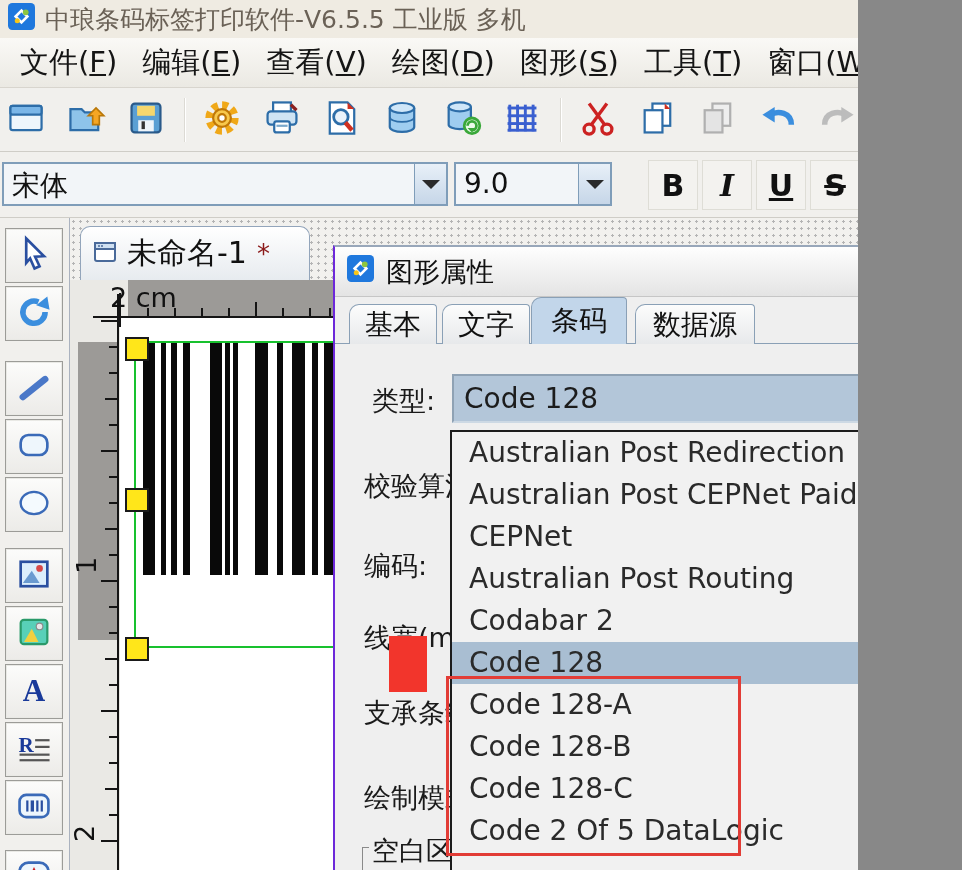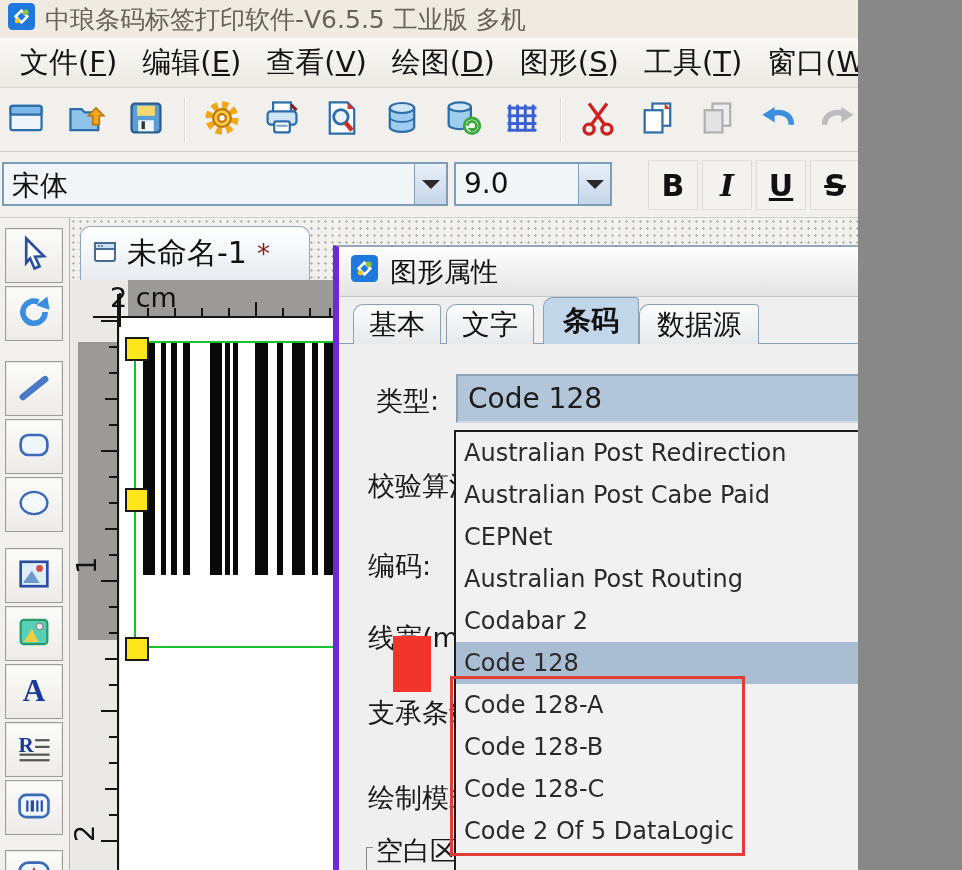--- a/index.html
+++ b/index.html
@@ -56,21 +56,21 @@
   .htick{position:absolute;width:2px;background:#151515;}
   .vtick{position:absolute;height:2px;background:#151515;}
   .ruler0{position:absolute;left:40px;top:2px;font-size:27px;color:#111;white-space:nowrap;}
   .vnum{position:absolute;font-size:27px;color:#111;transform:rotate(-90deg);}
   .barswrap{position:absolute;left:73px;top:61px;width:190px;height:234px;overflow:hidden;}
   .bar{position:absolute;top:0;bottom:0;background:#090909;}
   .selline{position:absolute;background:#18c12e;}
   .handle{position:absolute;width:24px;height:24px;background:#ffe61a;border:2px solid #1a1a1a;}
   
   .dialog{position:absolute;left:333px;top:245px;width:629px;height:625px;background:#efefef;
-          border-left:6px solid #6d28d9;border-top:2px solid #98a7ba;}
+          border-left:2px solid #6d28d9;border-top:2px solid #98a7ba;}
   .d-title{position:absolute;left:0;top:0;width:100%;height:50px;background:linear-gradient(#fefefe,#e4e4e4);
            border-bottom:1px solid #c6c6c6;display:flex;align-items:center;gap:12px;padding-left:12px;
            font-size:27px;color:#111;}
   .d-tabs{position:absolute;left:0;top:50px;width:100%;height:47px;}
   .d-tabs .baseline{position:absolute;left:0;bottom:0;width:100%;height:1px;background:#8aa0b6;}
   .dtab{position:absolute;border:1px solid #8aa0b6;border-bottom:none;border-radius:10px 4px 0 0;
         display:flex;align-items:center;justify-content:center;font-size:28px;z-index:2;
         top:7px;height:40px;background:linear-gradient(#fcfcfc,#e7e9eb);}
   .dtab.sel{top:0;height:47px;background:#c2d6ea;}
   .dlabel{position:absolute;font-size:27px;color:#1a1a1a;white-space:nowrap;}
@@ -84,21 +84,21 @@
   .thinline{position:absolute;height:1px;background:#a8a8a8;}
   .zerofield{position:absolute;left:572px;top:367px;width:60px;height:48px;background:#fff;border:1px solid #8a8a8a;
              font-size:27px;text-align:right;padding-right:12px;line-height:44px;}
   .spinnerbox{position:absolute;left:605px;top:441px;width:60px;height:58px;background:#f4f4f4;border:1px solid #8a8a8a;}
   .groupbox{position:absolute;left:27px;top:600px;width:92px;height:24px;border-left:1px solid #8a8a8a;border-top:1px solid #8a8a8a;}
   .redblock{position:absolute;left:54px;top:389px;width:38px;height:56px;background:#f2352c;z-index:25;}
   
   .popup{position:absolute;left:115px;top:183px;width:460px;height:442px;background:#f1f1f1;
          border:2px solid #1c1c1c;z-index:20;overflow:hidden;}
   .dd-items{position:absolute;left:0;top:0;width:426px;}
-  .dd-item{height:42px;line-height:42px;padding-left:8px;font-size:24px;color:#2a2a2a;white-space:nowrap;overflow:hidden;}
+  .dd-item{height:42px;line-height:42px;padding-left:17px;font-size:28px;color:#2a2a2a;white-space:nowrap;overflow:hidden;}
   .dd-item.selected{background:#a9bed2;}
   .sbar{position:absolute;right:0;top:0;width:30px;height:100%;background:#ececec;border-left:1px solid #9a9a9a;}
   .sb-up{height:31px;background:linear-gradient(#f7f7f7,#d6d6d6);border-bottom:1px solid #9a9a9a;
          display:flex;align-items:center;justify-content:center;}
   .sb-thumb{position:absolute;left:2px;top:45px;width:24px;height:124px;border:1px solid #7e96ae;border-radius:3px;
             background:linear-gradient(90deg,#dfeaf4,#b2c8da);}
   .sb-grip{width:16px;height:12px;margin:52px auto 0;
            background:repeating-linear-gradient(#6f8dab 0 2px,transparent 2px 5px);}
   .redoutline{position:absolute;left:111px;top:429px;width:295px;height:180px;border:3px solid #e23c36;z-index:40;}
 </style>
@@ -464,21 +464,21 @@
           </svg></span>
       <span>图形属性</span>
     </div>
     <div class="d-tabs">
       <div class="dtab" style="left:14px;width:88px;align-items:flex-end;">
           <span>基本</span>
         </div>
       <div class="dtab" style="left:107px;width:88px;">
           <span>文字</span>
         </div>
-      <div class="dtab sel" style="left:204px;width:96px;font-weight:bold;">
+      <div class="dtab sel" style="left:196px;width:96px;">
           <span>条码</span>
         </div>
       <div class="dtab" style="left:300px;width:120px;">
           <span>数据源</span>
         </div>
       <div class="baseline"></div>
     </div>
 
     <div class="dlabel" style="left:37px;top:136px;">类型:</div>
     <div class="typecombo">
@@ -500,21 +500,21 @@
     <div class="thinline" style="left:575px;top:525px;width:54px;"></div>
     <div class="dlabel" style="left:29px;top:533px;">绘制模式:</div>
     <div class="groupbox"></div>
     <div class="dlabel" style="left:34px;top:586px;background:#efefef;padding:0 3px;z-index:1;">空白区</div>
 
     <div class="redblock"></div>
 
     <div class="popup">
       <div class="dd-items" id="dropdown-items">
           <div class="dd-item">Australian Post Redirection</div>
-          <div class="dd-item">Australian Post Cabe Paid</div>
+          <div class="dd-item">Australian Post CEPNet Paid</div>
           <div class="dd-item">CEPNet</div>
           <div class="dd-item">Australian Post Routing</div>
           <div class="dd-item">Codabar 2</div>
           <div class="dd-item selected">Code 128</div>
           <div class="dd-item">Code 128-A</div>
           <div class="dd-item">Code 128-B</div>
           <div class="dd-item">Code 128-C</div>
           <div class="dd-item">Code 2 Of 5 DataLogic</div>
         </div>
       <div class="sbar">

